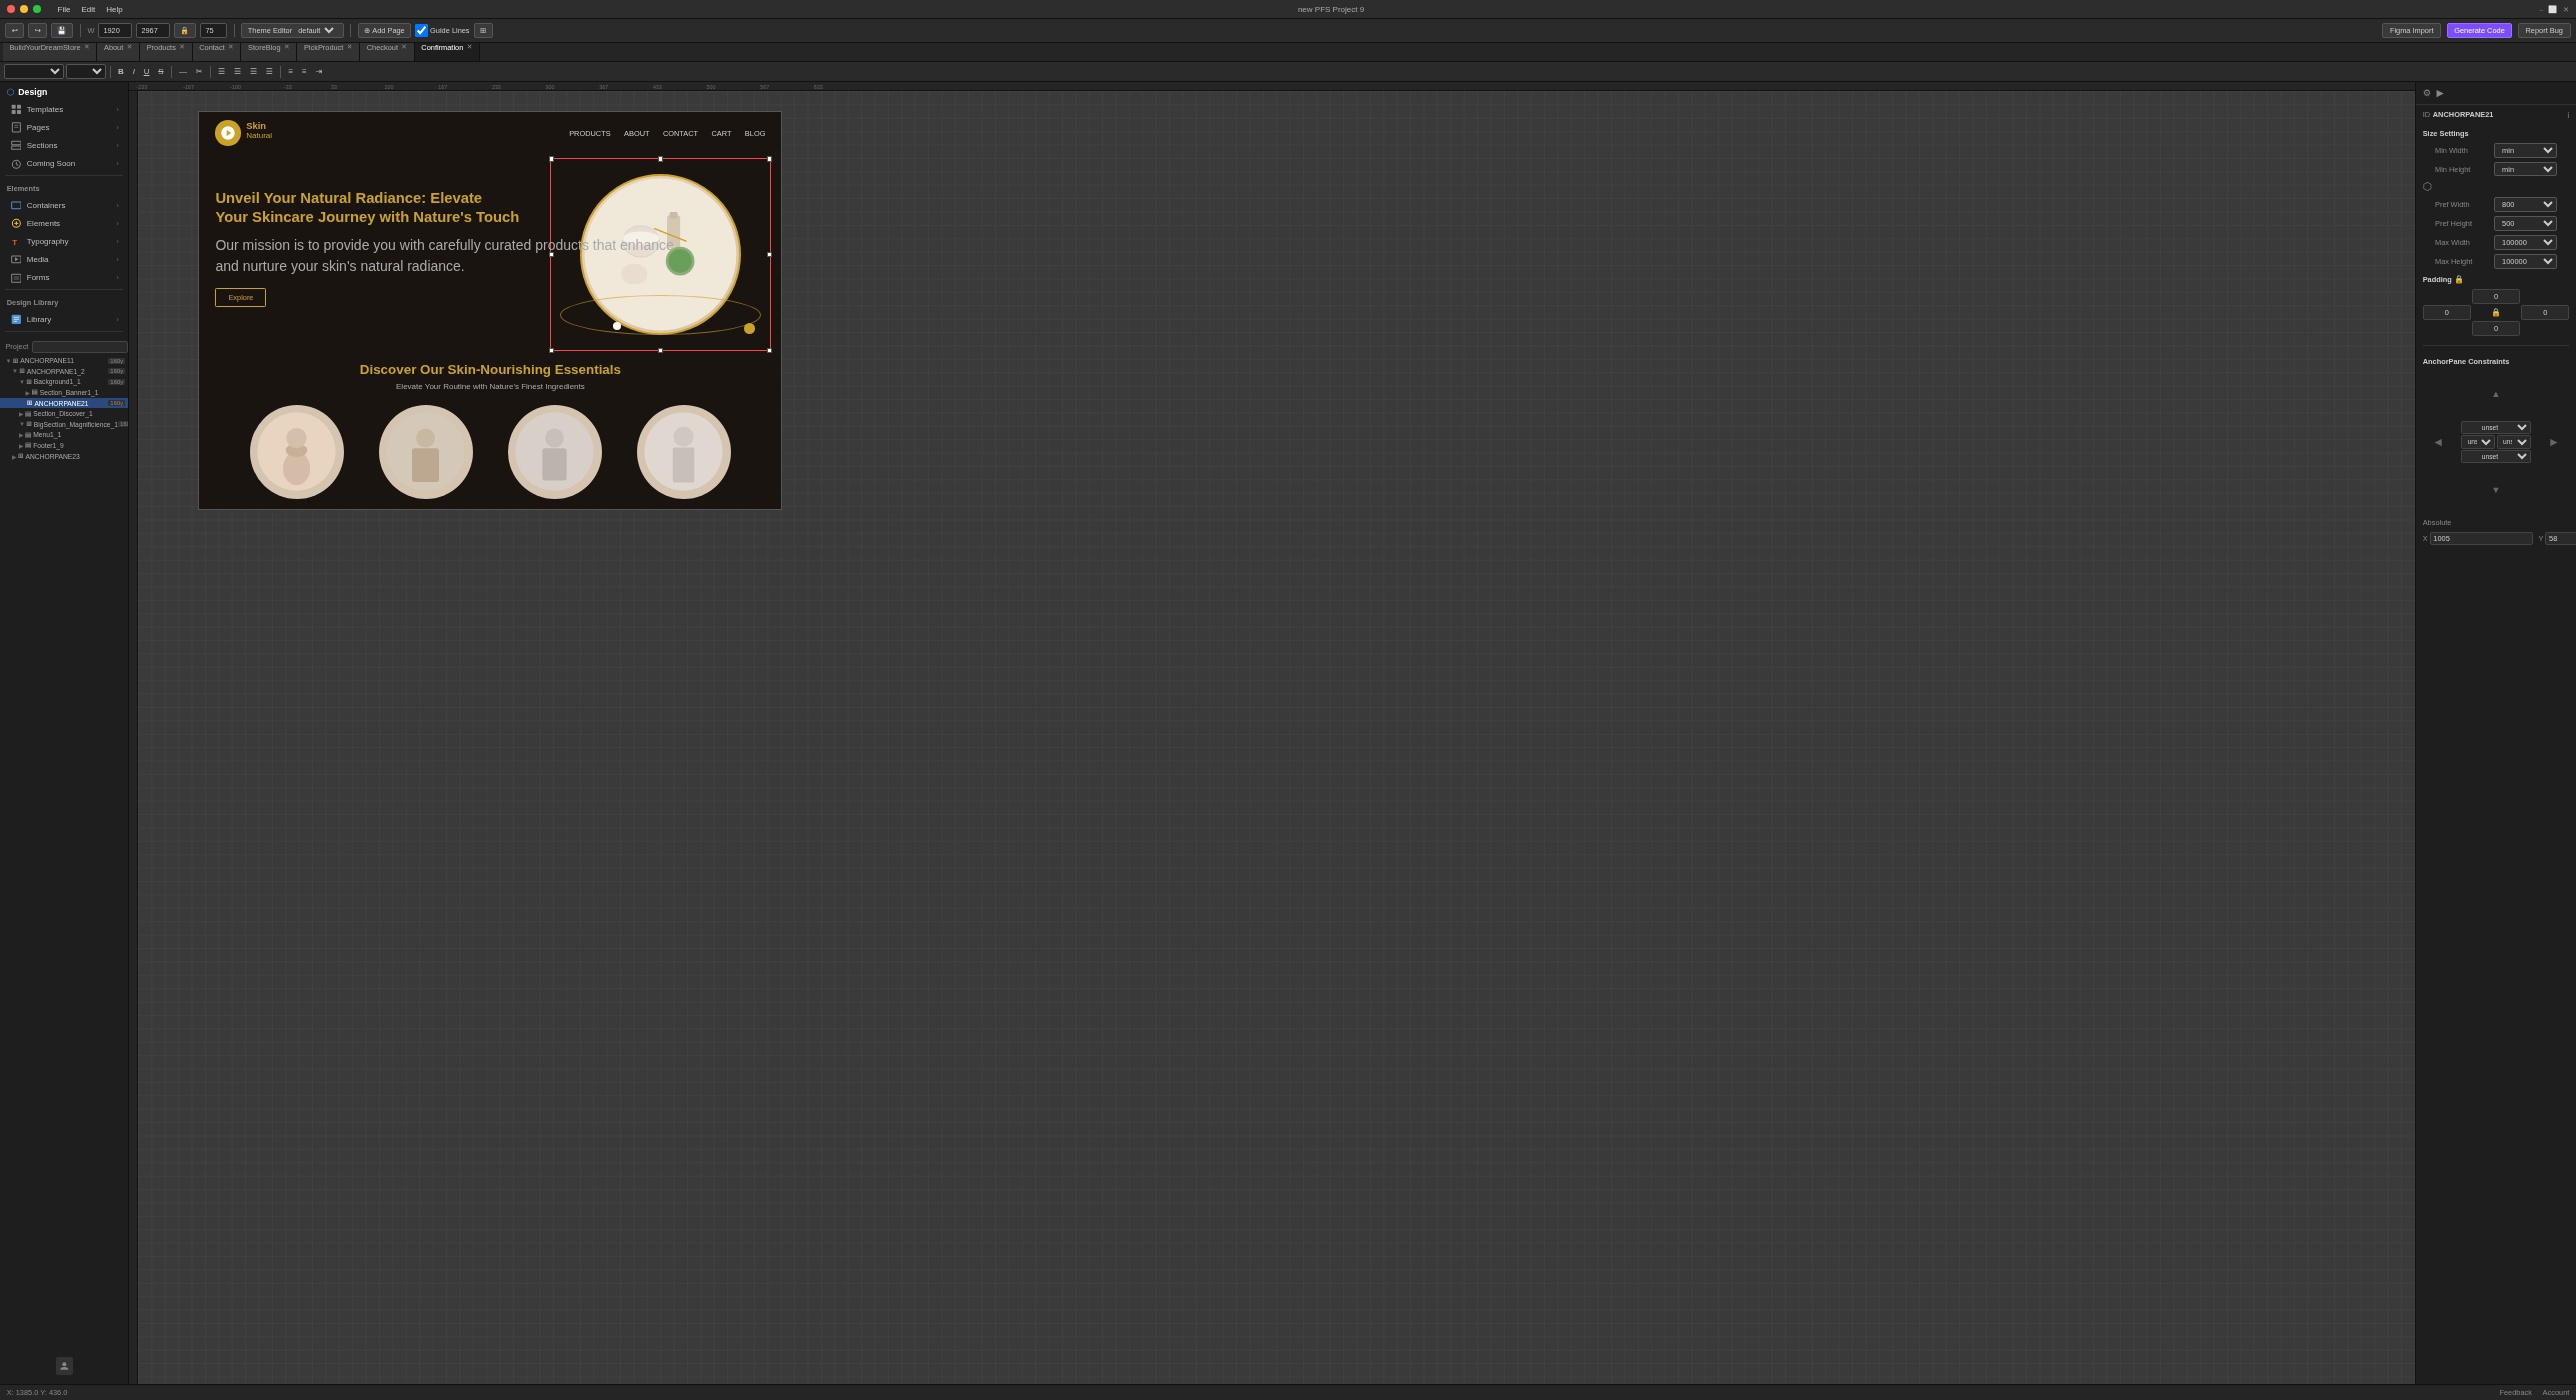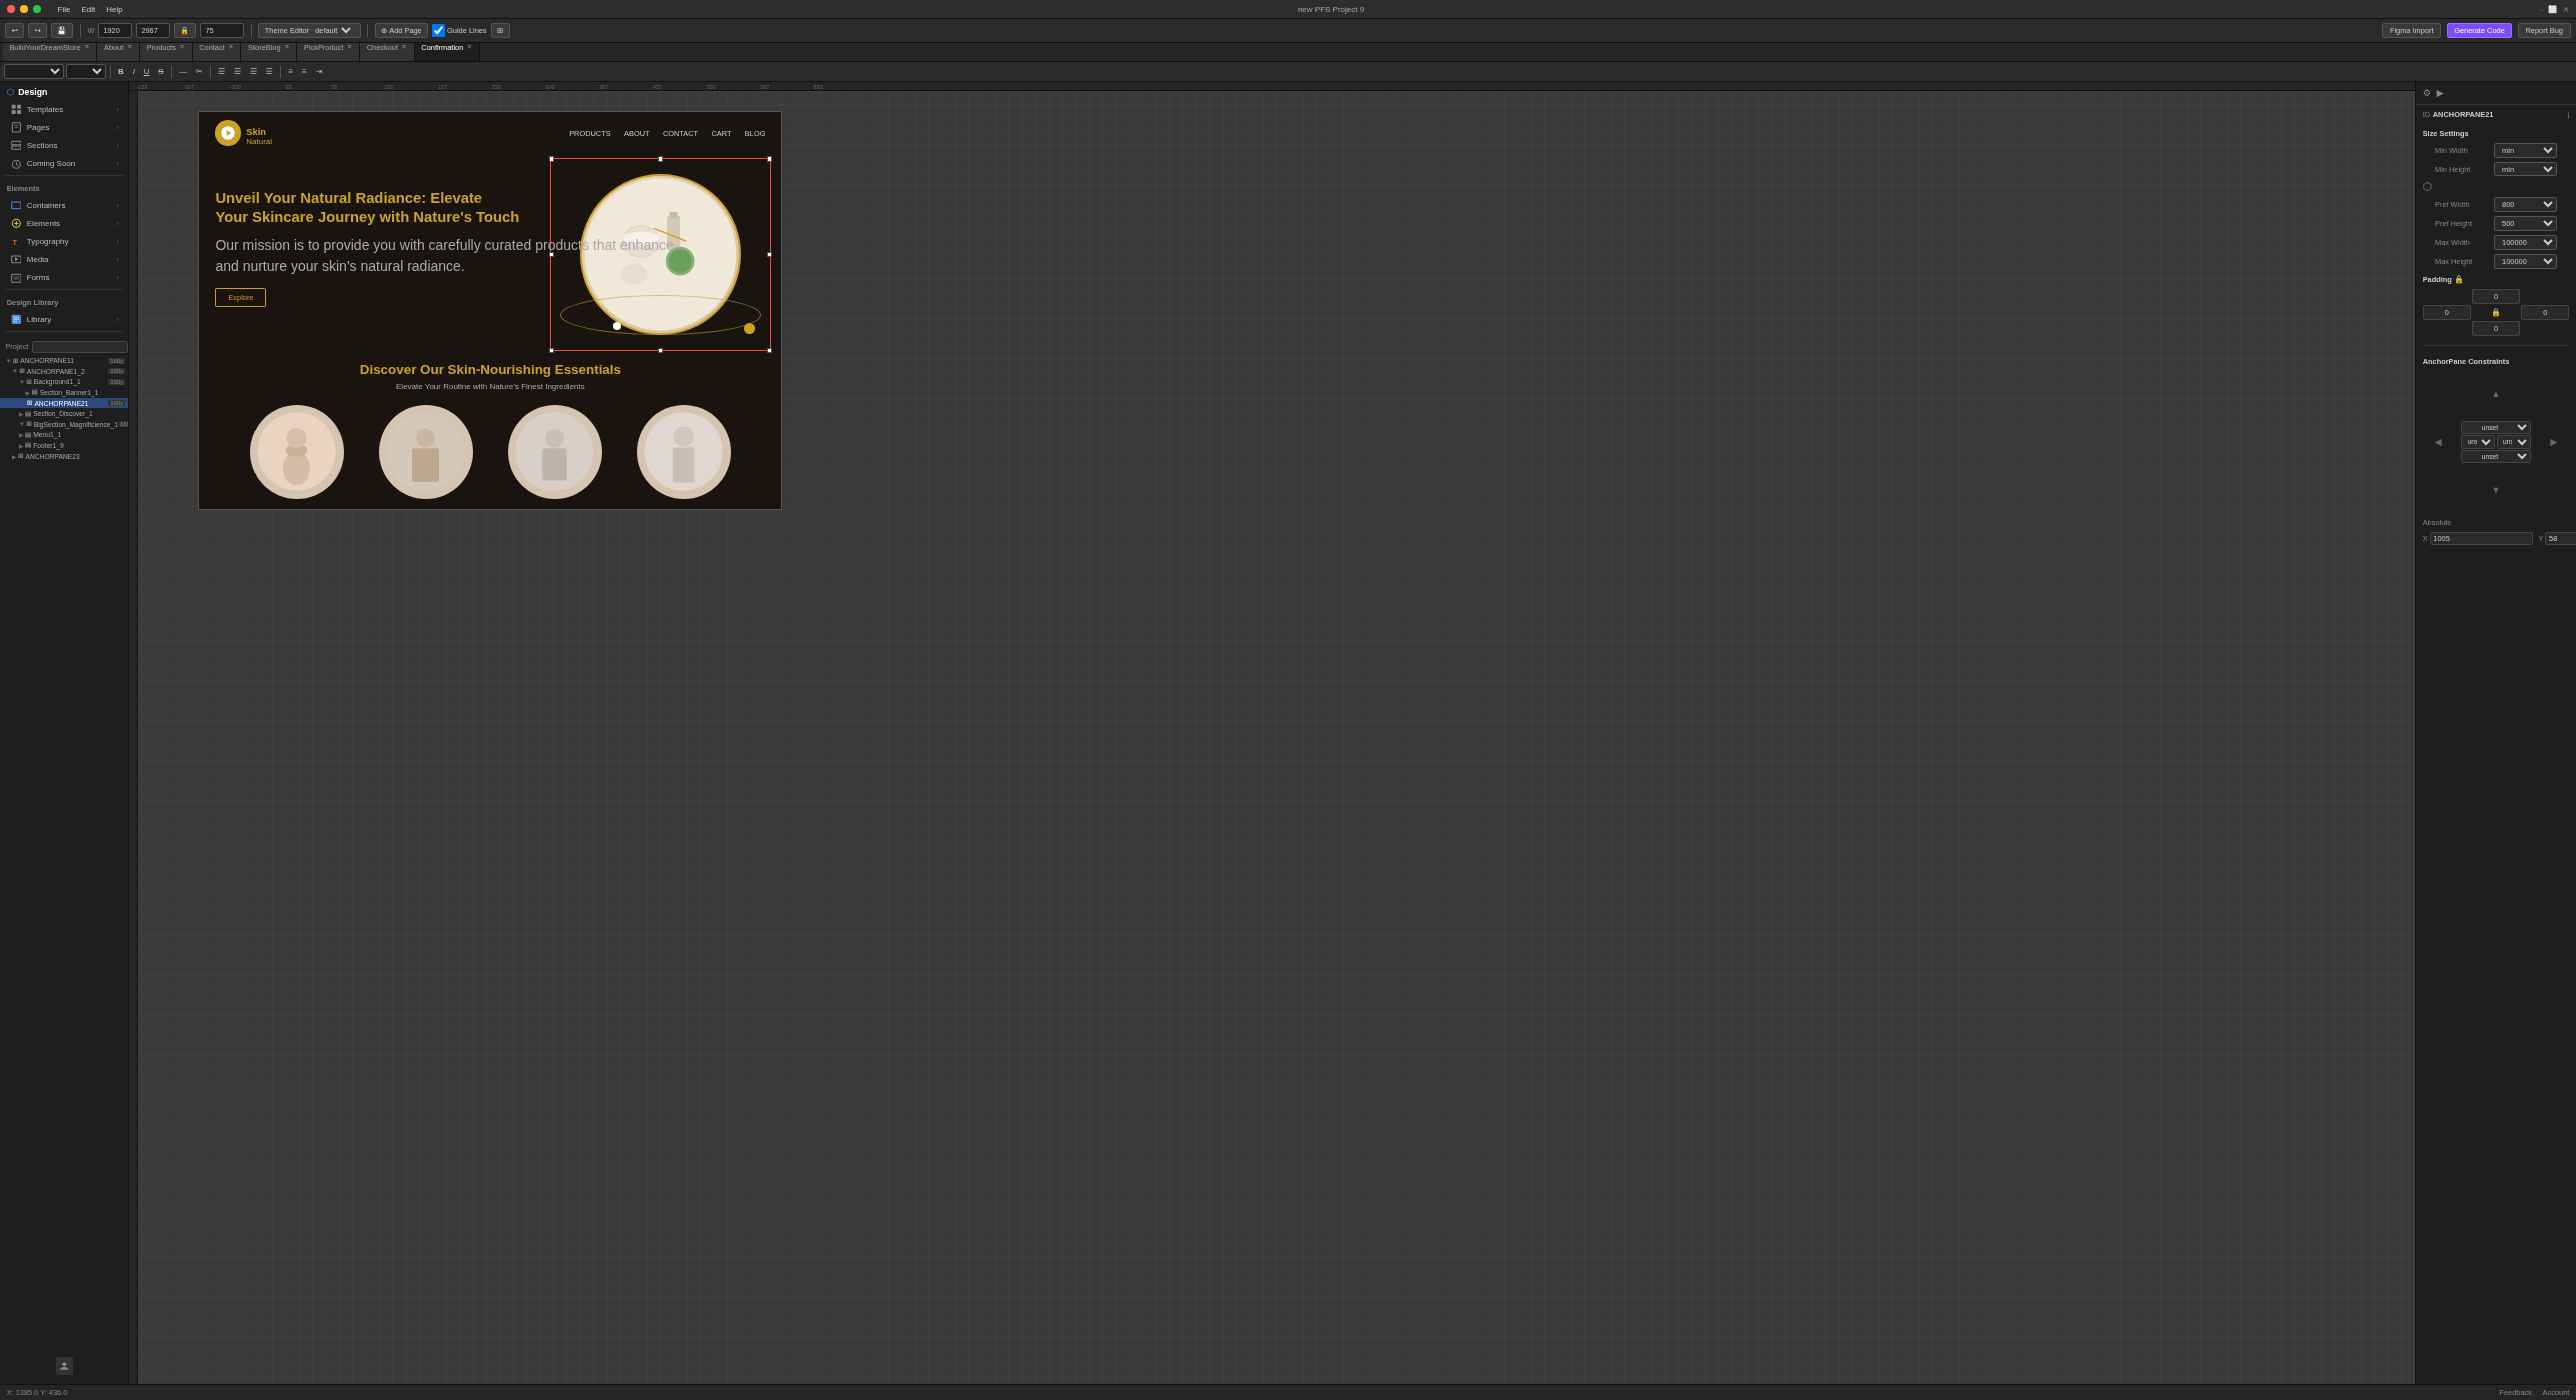--- a/index.html
+++ b/index.html
@@ -195,21 +195,21 @@
       border: 0.7px solid #555;
     }
     
     .preview-nav {
       background: #1a1410;
       padding: 8px 16px;
       display: flex;
       align-items: center;
       justify-content: space-between;
     }
-    .preview-logo { display: flex; align-items: flex-end; gap: 5.4px; }
+    .preview-logo { display: flex; align-items: flex-start; gap: 5.4px; }
     .preview-logo-circle {
       width: 25.5px; height: 25.5px; border-radius: 50%;
       background: #c9a227;
       display: flex; align-items: center; justify-content: center;
       font-size: 12px; color: #fff;
     }
     .preview-logo-text { display: flex; flex-direction: column; }
     .preview-logo-name { color: #c9a227; font-size: 9.4px; font-weight: 600; }
     .preview-logo-sub { color: #c9a227; font-size: 8px; }
     .preview-nav-links { display: flex; gap: 13.4px; align-items: center; }
@@ -428,21 +428,21 @@
 
 <div class="toolbar">
   <button class="toolbar-btn">↩</button>
   <button class="toolbar-btn">↪</button>
   <button class="toolbar-btn">💾</button>
   <div class="toolbar-separator"></div>
   <span class="toolbar-label">W</span>
   <input class="toolbar-input" value="1920" style="">
   <input class="toolbar-input" value="2967" style="">
   <button class="toolbar-btn">🔒</button>
-  <input class="toolbar-input" value="75" style="width: 44px;">
+  <input class="toolbar-input" value="75" style="width: 27px;">
   <div class="toolbar-separator"></div>
   <button class="toolbar-btn">
     <span>Theme Editor</span>
     <select style="background:transparent;border:none;color:#ccc;font-size:7.4px">
       <option>default</option>
     </select>
   </button>
   <div class="toolbar-separator"></div>
   <button class="toolbar-btn">
     <span>⊕</span>

